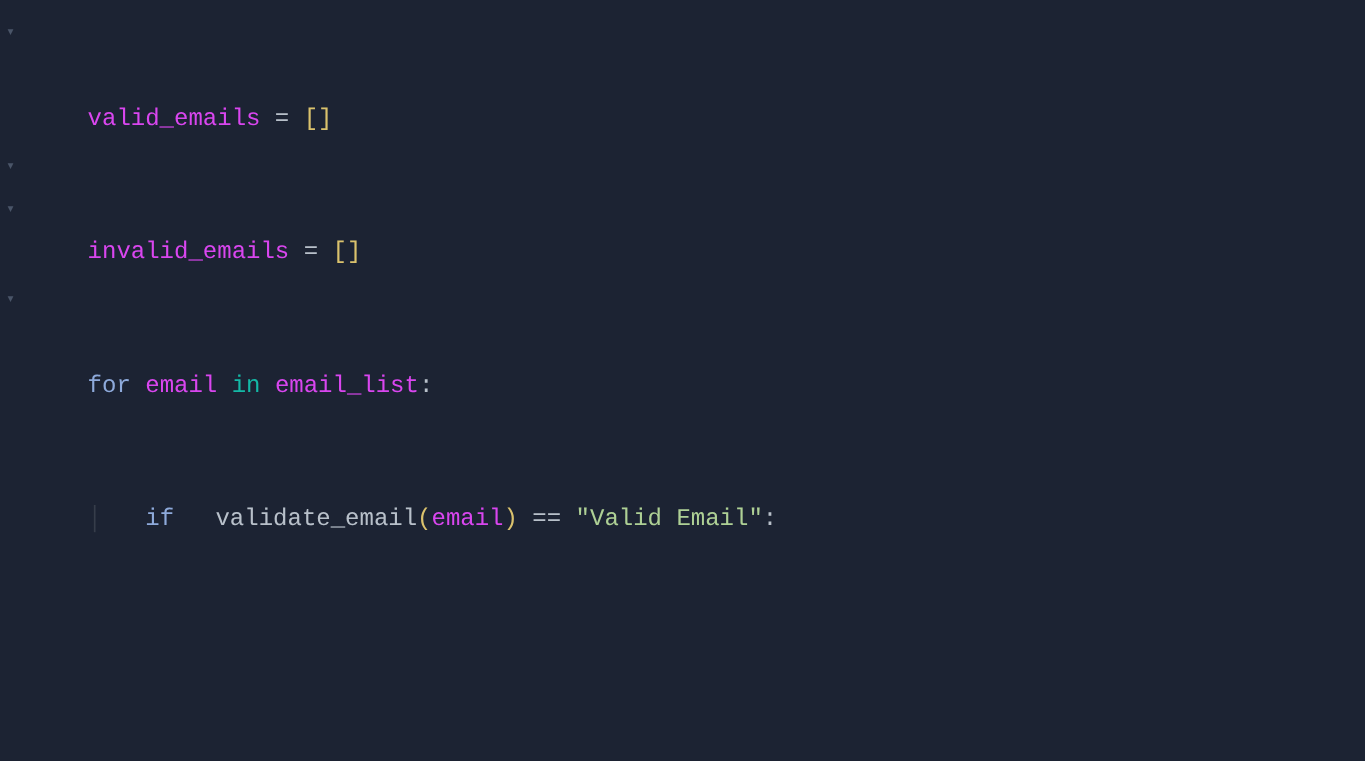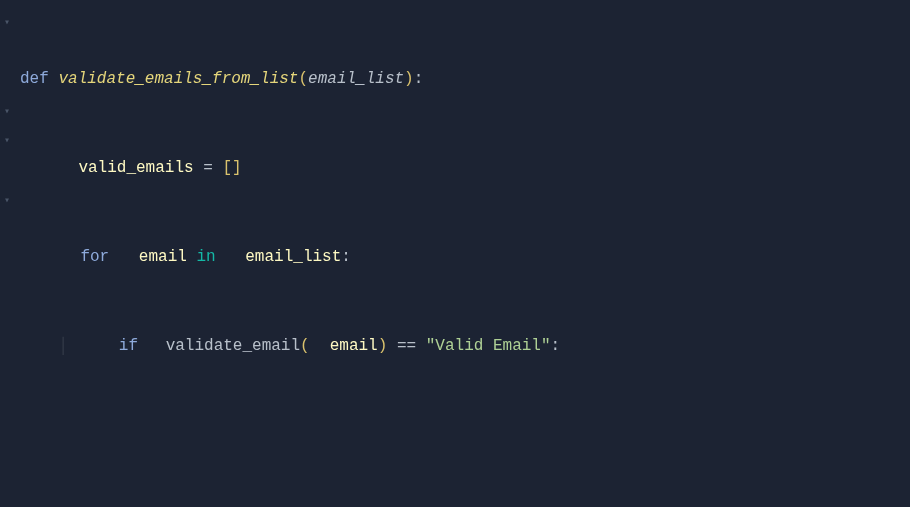--- a/index.html
+++ b/index.html
@@ -36,25 +36,25 @@
   }
   .code {
     flex: 1;
     white-space: pre;
     padding-left: 6px;
   }
   .line {
     height: 29.6px;
   }
   .kw-def { color: #8eaadb; }
-  .kw-flow { color: #8eaadb; margin-left: 22px; }
+  .kw-flow { color: #8eaadb; }
   .kw-in { color: #14b8a6; }
   .fn-name { color: #e5d67b; font-style: italic; }
   .param { color: #b8c0ca; font-style: italic; }
-  .var { color: #fef9c3; margin-left: 20px; }
+  .var { color: #d946ef; }
   .op { color: #b8c0ca; }
   .punct { color: #b8c0ca; }
   .bracket1 { color: #dac26d; }
   .bracket-sq { color: #dac26d; }
   .str { color: #aed095; }
   .fn-call { color: #b8c0ca; margin-left: 18px; }
   .indent-guide { color: #363d4a; }
 </style>
 </head>
 <body>
@@ -71,22 +71,22 @@
     <div class="gutter-row"></div>
     <div class="gutter-row"></div>
     <div class="gutter-row"></div>
     <div class="gutter-row"></div>
     <div class="gutter-row"></div>
     <div class="gutter-row"></div>
     <div class="gutter-row"></div>
   </div>
 
   <div class="code">
-    <div class="line"><span class="kw-def">def</span> <span class="fn-name">validate_emails_from_list</span><span class="bracket1">(</span><span class="param">email_list</span><span class="bracket1">)</span><span class="punct">:</span></div>
     <div class="line"><span>    </span><span class="var">valid_emails</span><span> </span><span class="op">=</span><span> </span><span class="bracket-sq">[</span><span class="bracket-sq">]</span></div>
+    <div class="line"><span>    </span><span class="var">invalid_emails</span><span> </span><span class="op">=</span><span> </span><span class="bracket-sq">[</span><span class="bracket-sq">]</span></div>
     <div class="line"><span>    </span><span class="kw-flow">for</span><span> </span><span class="var">email</span><span> </span><span class="kw-in">in</span><span> </span><span class="var">email_list</span><span class="punct">:</span></div>
     <div class="line"><span>    <span class="indent-guide">│</span>   </span><span class="kw-flow">if</span><span> </span><span class="fn-call">validate_email</span><span class="bracket1">(</span><span class="var">email</span><span class="bracket1">)</span><span> </span><span class="op">==</span><span> </span><span class="str">"Valid Email"</span><span class="punct">:</span></div>
     
     
     
     
     
     
     
     

